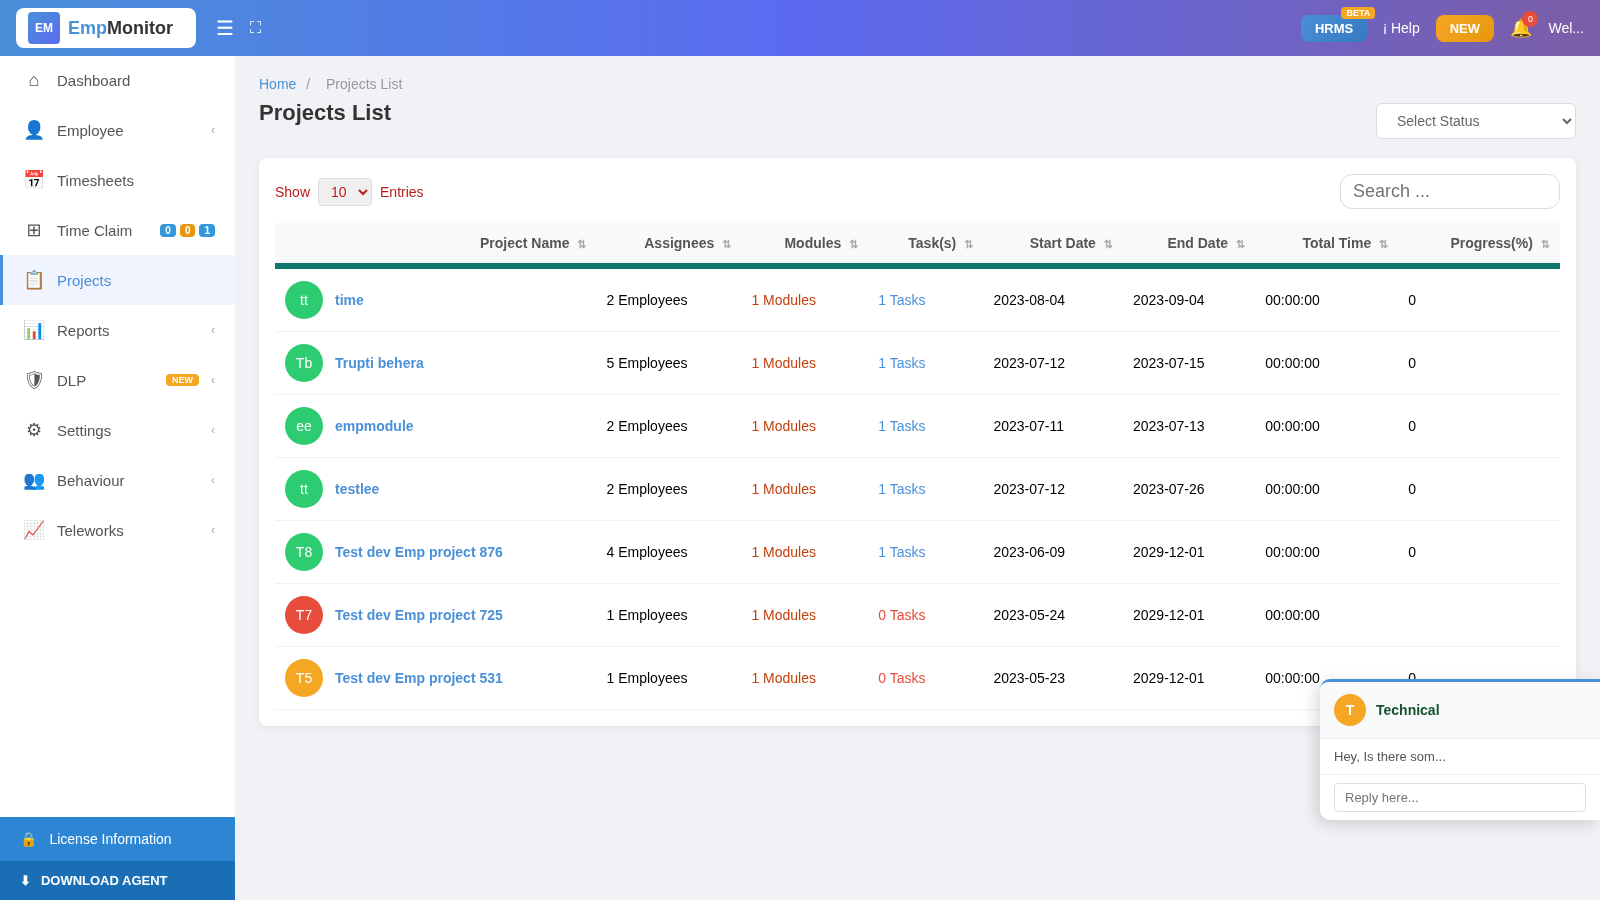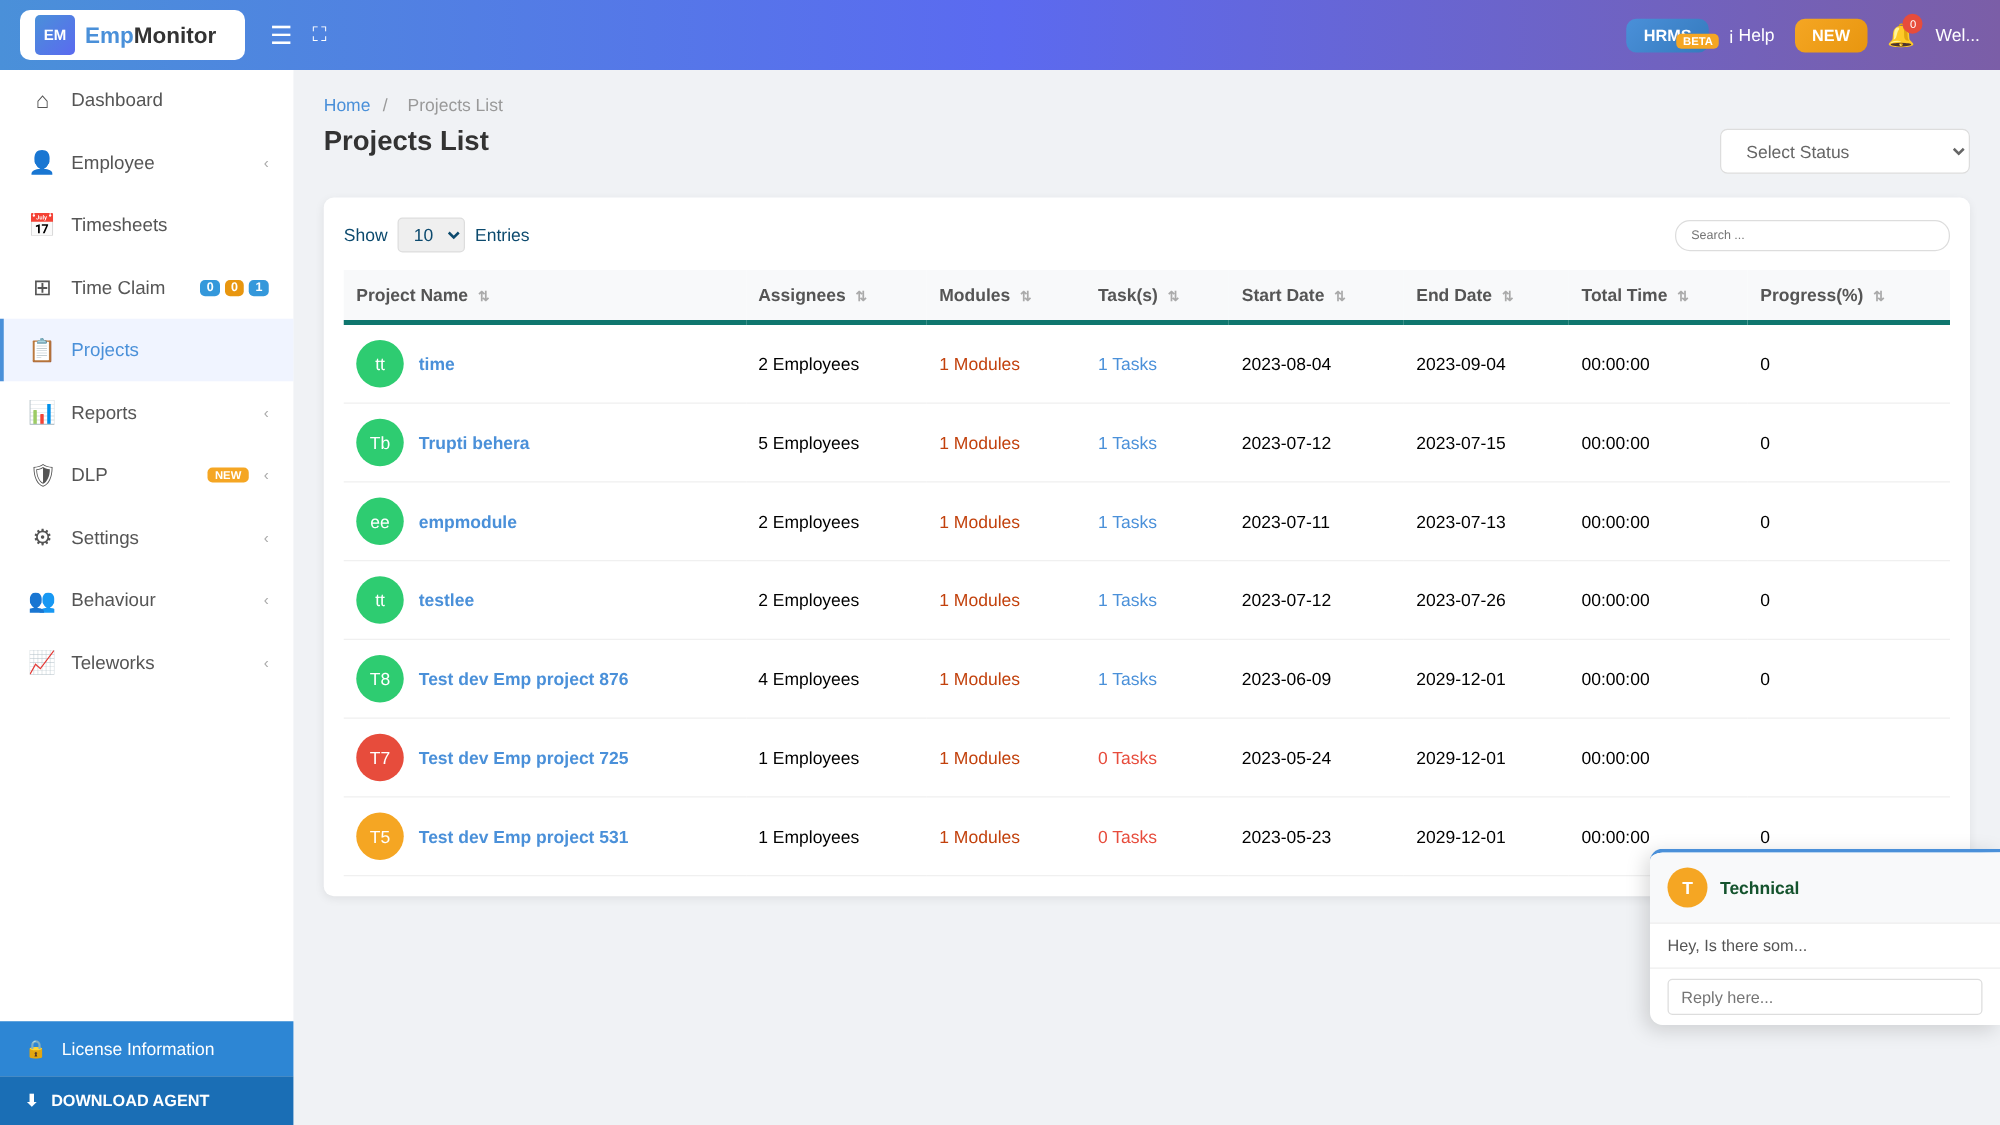--- a/index.html
+++ b/index.html
@@ -41,21 +41,21 @@
     .header-right { display: flex; align-items: center; gap: 16px; margin-left: auto; }
     .hrms-btn {
       background: linear-gradient(135deg, #4a90d9, #357abd);
       color: white; border: none; border-radius: 8px;
       padding: 6px 14px; cursor: pointer; font-size: 13px; font-weight: 600;
       position: relative;
     }
     .hrms-badge {
       position: absolute; top: -8px; right: -8px;
       background: #f5a623; color: white; font-size: 9px;
-      border-radius: 4px; padding: 1px 5px; font-weight: 700; margin-top: 20px;
+      border-radius: 4px; padding: 1px 5px; font-weight: 700;
     }
     .help-btn { color: white; cursor: pointer; display: flex; align-items: center; gap: 4px; font-size: 14px; }
     .new-badge-btn {
       background: linear-gradient(135deg, #f5a623, #e8960f);
       color: white; border: none; border-radius: 8px;
       padding: 6px 14px; cursor: pointer; font-size: 13px; font-weight: 700;
     }
     .notif-icon { color: white; font-size: 18px; cursor: pointer; position: relative; }
     .notif-count {
       position: absolute; top: -6px; right: -6px;
@@ -172,37 +172,37 @@
       box-shadow: 0 2px 8px rgba(0,0,0,0.07);
       padding: 16px;
     }
     .table-controls {
       display: flex;
       align-items: center;
       justify-content: space-between;
       margin-bottom: 14px;
     }
     .show-entries {
-      display: flex; align-items: center; gap: 8px; color: #0c4a6e; font-size: 14px;
+      display: flex; align-items: center; gap: 8px; color: #b91c1c; font-size: 14px;
     }
     .show-entries select {
       border: 1px solid #ddd; border-radius: 4px; padding: 4px 8px; font-size: 14px;
     }
     .search-box {
       border: 1px solid #ddd; border-radius: 12px; padding: 6px 12px;
-      font-size: 10px; width: 220px; color: #555;
+      font-size: 18px; width: 220px; color: #555;
     }
     .data-table { width: 100%; border-collapse: collapse; font-size: 14px; }
     .data-table th {
       background: #f8f9fa;
       padding: 12px 10px;
-      text-align: left;
+      text-align: right;
       font-weight: 600;
       color: #555;
-      border-bottom: 4px solid #0f766e;
+      border-bottom: 6px solid #0f766e;
       white-space: nowrap;
     }
     .data-table th .sort-icon { color: #aaa; margin-left: 4px; font-size: 11px; }
     .data-table td {
       padding: 12px 10px;
       border-bottom: 1px solid #f0f0f0;
       vertical-align: middle;
     }
     .project-cell { display: flex; align-items: center; gap: 12px; }
     .avatar-circle {

